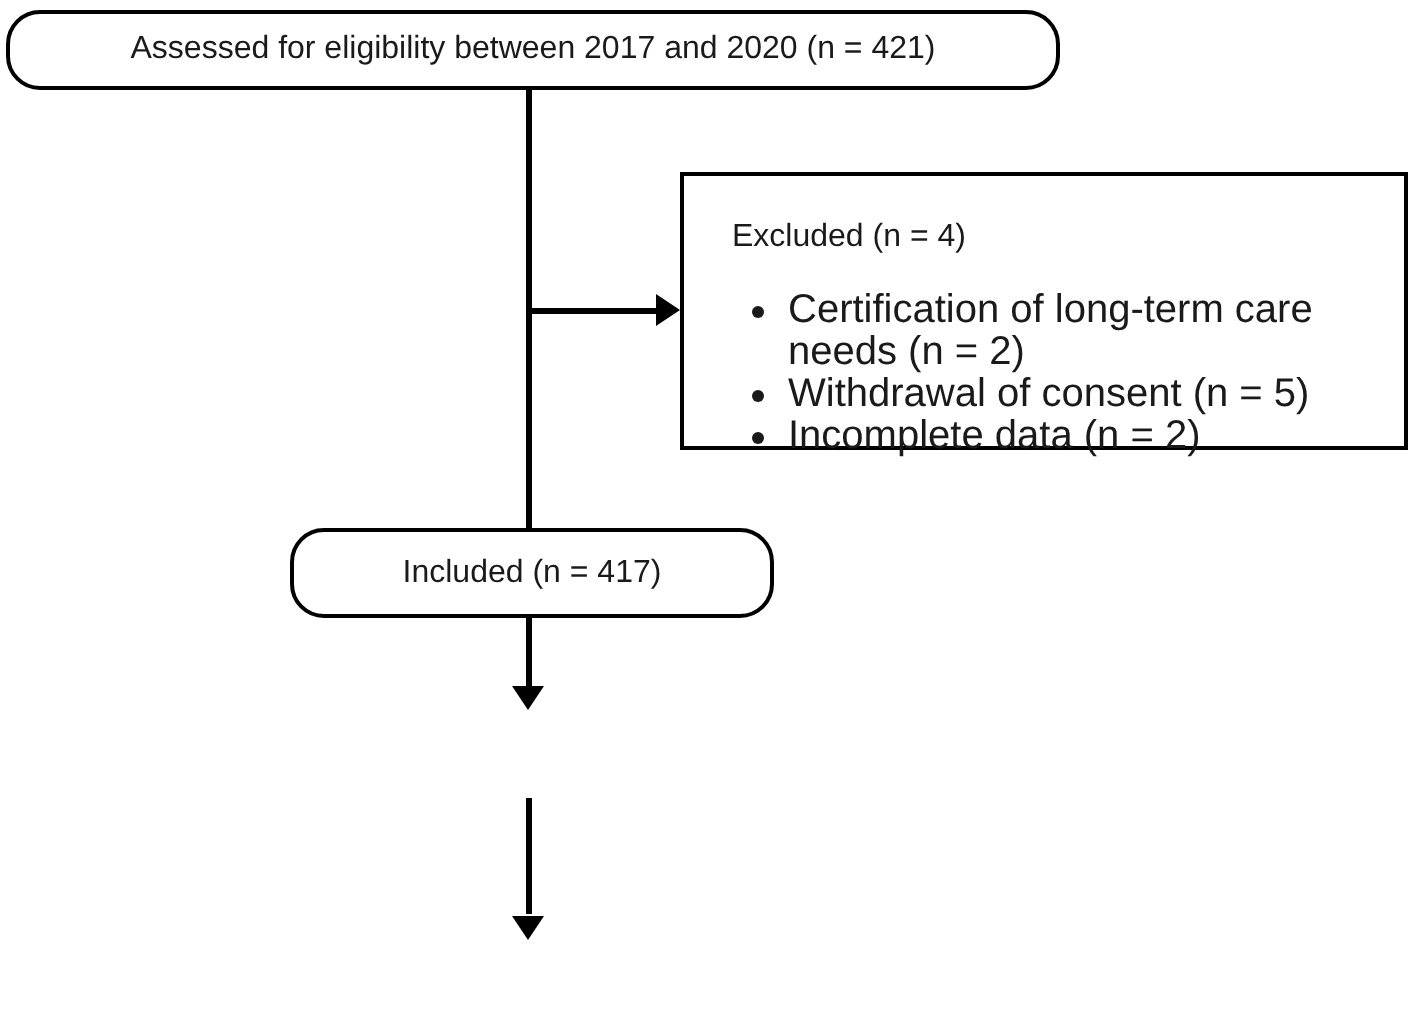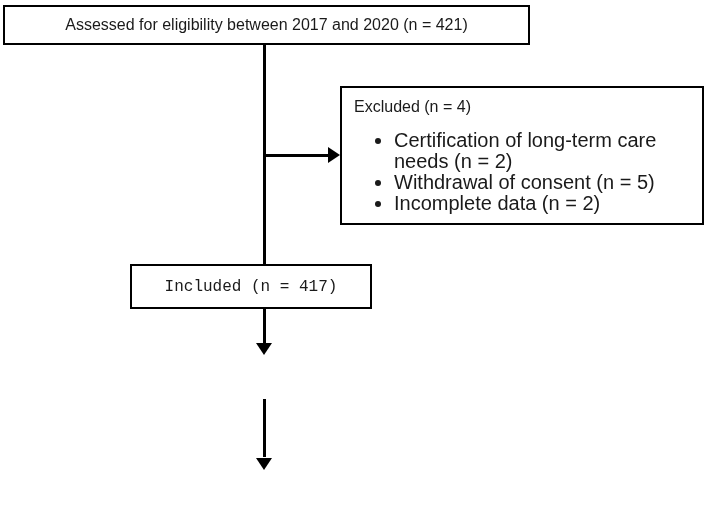--- a/index.html
+++ b/index.html
@@ -22,28 +22,29 @@
     border:2px solid var(--border-color);
     background:var(--bg-color);
     font-size:16px;
     line-height:1.25;
   }
   .box.center{
     display:flex;
     align-items:center;
     justify-content:center;
     text-align:center;
+    border-radius:17px;
   }
   .box-assessed{left:3px;top:5px;width:527px;height:40px;}
   .box-excluded{left:340px;top:86px;width:364px;height:139px;padding:5px 10px 5px 8px;}
-  .box-included{left:130px;top:264px;width:242px;height:45px;font-family:Liberation Mono, monospace;}
+  .box-included{left:145px;top:264px;width:242px;height:45px;}
   .box-inclusion{left:3px;top:355px;width:529px;height:44px;}
   .box-analyzed{left:143px;top:470px;width:244px;height:42px;}
 
-  .excluded-title{margin:4px;font-size:16px;}
+  .excluded-title{margin:16px;font-size:16px;}
   .excluded-list{
     margin:13px 0 0 0;
     padding:0 0 0 44px;
     list-style:disc;
     font-size:20px;
   }
   .excluded-list li{line-height:21px;}
 
   .conn{position:absolute;background:var(--border-color);}
   .conn-v1{left:263px;top:45px;width:3px;height:219px;}

